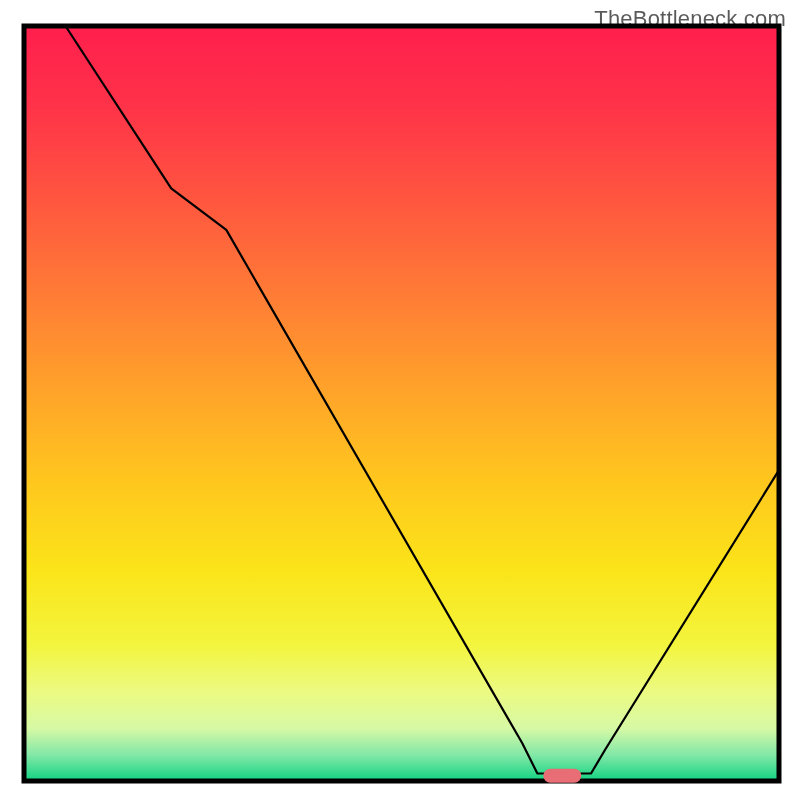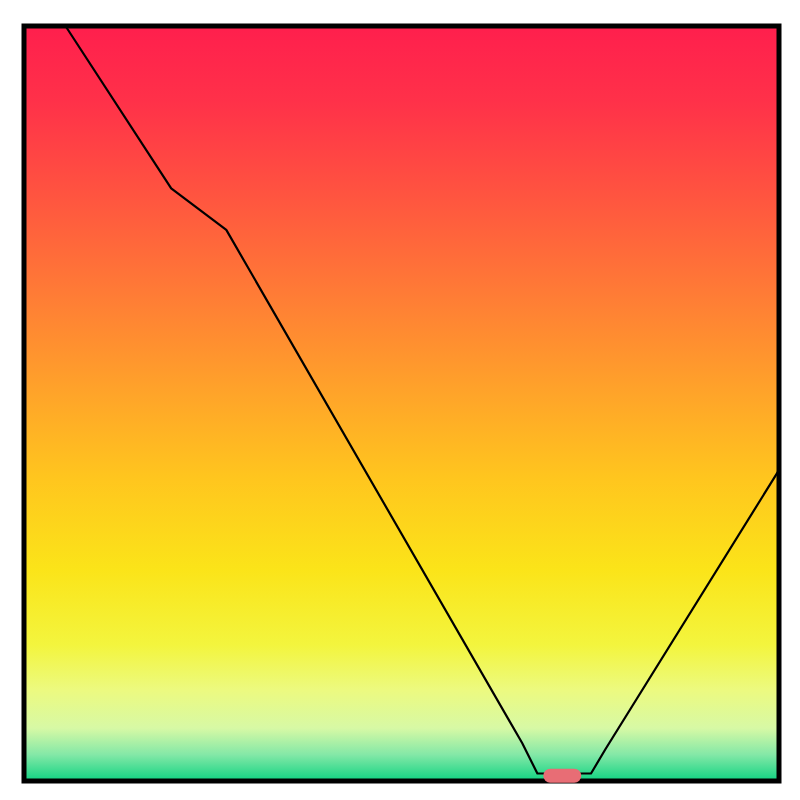--- a/index.html
+++ b/index.html
@@ -26,20 +26,21 @@
     z-index: 10;
   }
   svg.plot {
     display: block;
   }
 </style>
 </head>
 <body>
 
 <div class="chart-container">
+  <div class="watermark">TheBottleneck.com</div>
   <svg class="plot" width="800" height="800" viewBox="0 0 800 800">
       <defs>
         <linearGradient id="bg-grad" x1="0" y1="0" x2="0" y2="1">
           <stop offset="0%" stop-color="#ff1f4d"></stop>
           <stop offset="10%" stop-color="#ff3149"></stop>
           <stop offset="22%" stop-color="#ff5340"></stop>
           <stop offset="35%" stop-color="#ff7a36"></stop>
           <stop offset="48%" stop-color="#ffa22a"></stop>
           <stop offset="60%" stop-color="#ffc61e"></stop>
           <stop offset="72%" stop-color="#fbe419"></stop>

